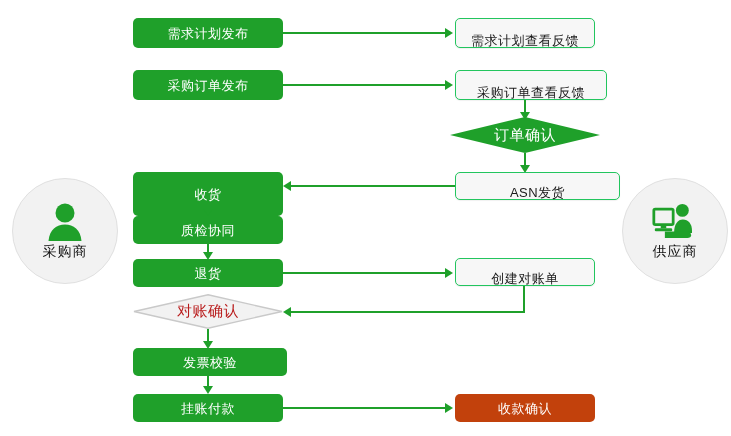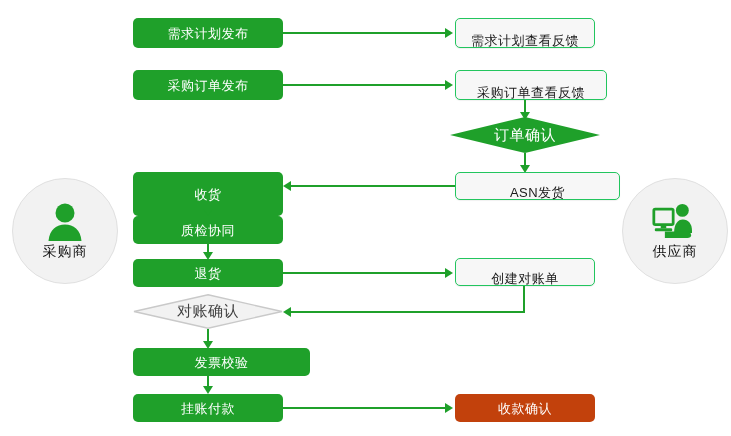--- a/index.html
+++ b/index.html
@@ -61,21 +61,21 @@
   }
   .diamond .dshape {
     position: absolute;
     inset: 0;
   }
   .diamond .dlabel {
     position: relative;
     z-index: 2;
   }
   .diamond.green .dlabel { color: #ffffff; }
-  .diamond.plain .dlabel { color: #404040; }
+  .diamond.plain .dlabel { color: #b91c1c; }
 
   
   .conn {
     position: absolute;
     background: #1fa02a;
   }
   .conn.h { height: 2px; }
   .conn.v { width: 2px; }
   .arrow {
     position: absolute;
@@ -232,21 +232,21 @@
   <div class="diamond plain" style="left:133px; top:294px; width:150px; height:35px;">
     <svg class="dshape" viewBox="0 0 150 35" preserveAspectRatio="none" aria-hidden="true">
       <polygon points="75,0.8 149,17.5 75,34.2 1,17.5" fill="#f2f2f2" stroke="#c9c9c9" stroke-width="1.4"></polygon>
     </svg>
     <span class="dlabel">对账确认</span>
   </div>
 
   <div class="conn v" style="left:207px; top:329px; height:14px;"></div>
   <div class="arrow down" style="left:203px; top:341px;"></div>
 
-  <div class="node green" style="left:133px; top:348px; width:177px; height:28px;">
+  <div class="node green" style="left:133px; top:348px; width:154px; height:28px;">
     <span>发票校验</span>
   </div>
 
   <div class="conn v" style="left:207px; top:376px; height:12px;"></div>
   <div class="arrow down" style="left:203px; top:386px;"></div>
 
   <div class="node green" style="left:133px; top:394px; width:150px; height:28px;">
     <span>挂账付款</span>
   </div>
 

